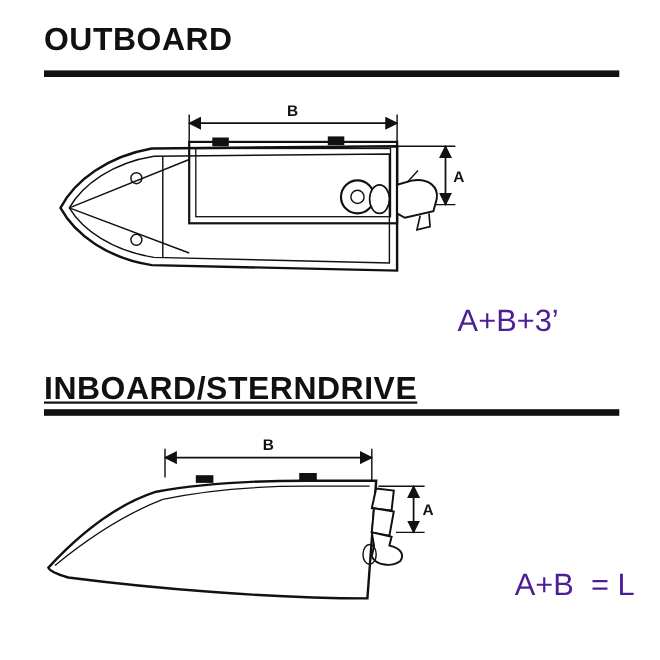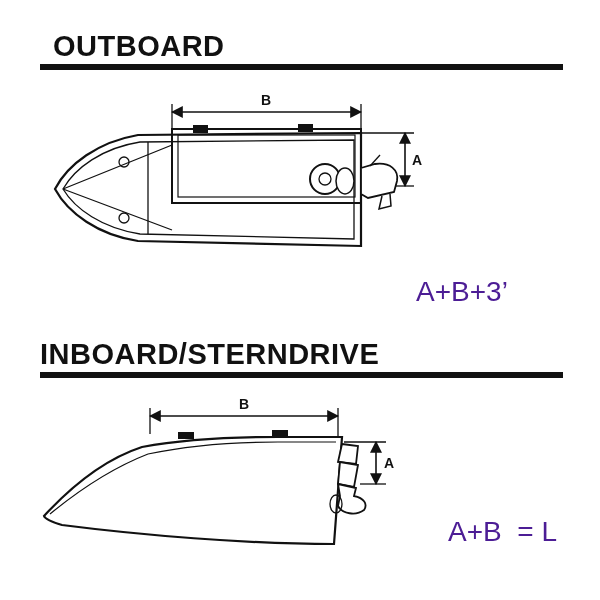--- a/index.html
+++ b/index.html
@@ -16,22 +16,22 @@
     overflow: hidden;
   }
   .section-title {
     position: absolute;
     left: 40px;
     font-size: 29px;
     font-weight: 800;
     letter-spacing: 0.5px;
     color: #111111;
   }
-  .title-outboard { top: 30px; margin-left: 13px; }
-  .title-inboard  { top: 338px; }
+  .title-outboard { top: 20px; }
+  .title-inboard  { top: 338px; text-decoration: underline; }
   .divider {
     position: absolute;
     left: 40px;
     width: 523px;
     height: 6px;
     background: #111111;
   }
   .divider-1 { top: 64px; }
   .divider-2 { top: 372px; }
   .diagram-svg { position: absolute; }
@@ -48,21 +48,21 @@
   }
   .formula {
     position: absolute;
     font-size: 28px;
     font-weight: 500;
     color: #4c1d95;
     white-space: pre;
     line-height: 35px;
   }
   .formula-outboard { left: 416px; top: 204px; }
-  .formula-inboard  { left: 448px; top: 514px; }
+  .formula-inboard  { left: 468px; top: 514px; }
 </style>
 </head>
 <body>
 
 <div class="page">
 
   <h1 class="section-title title-outboard">OUTBOARD</h1>
   <div class="divider divider-1"></div>
 
   <svg class="diagram-svg svg-outboard" width="540" height="220" viewBox="0 0 540 220">

